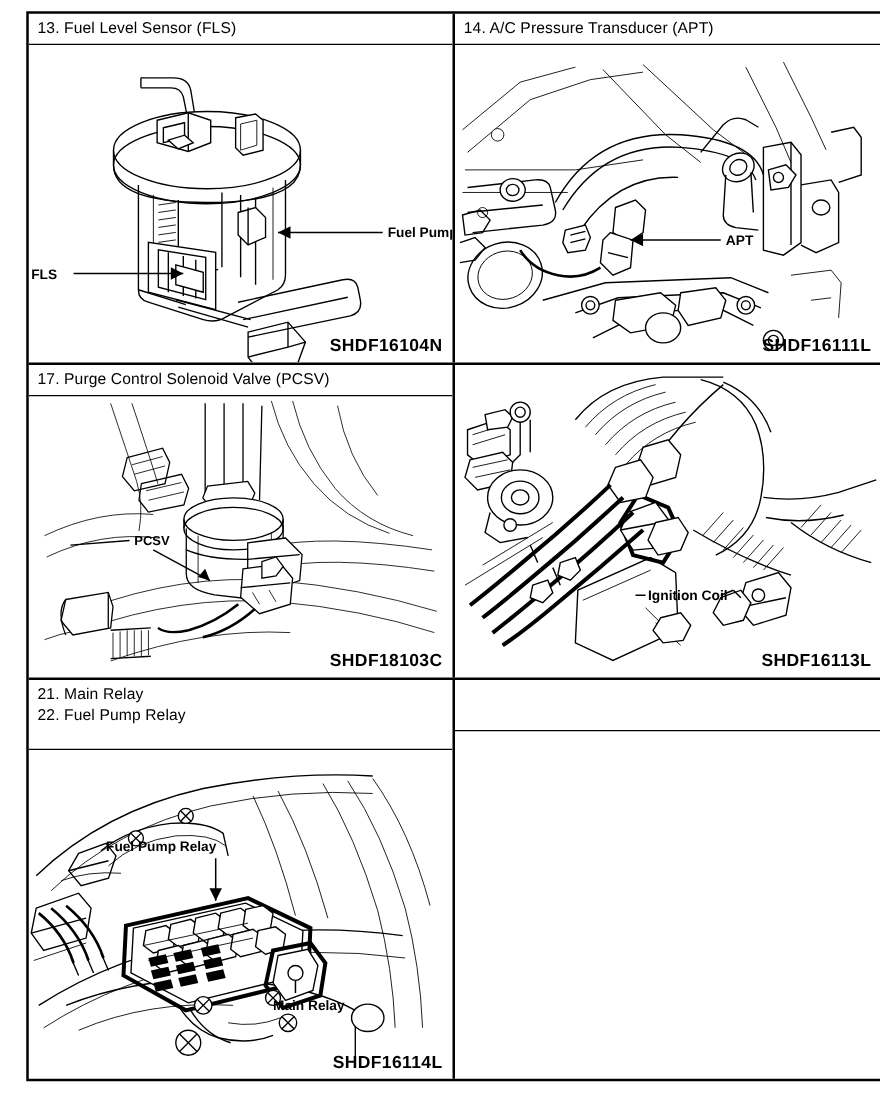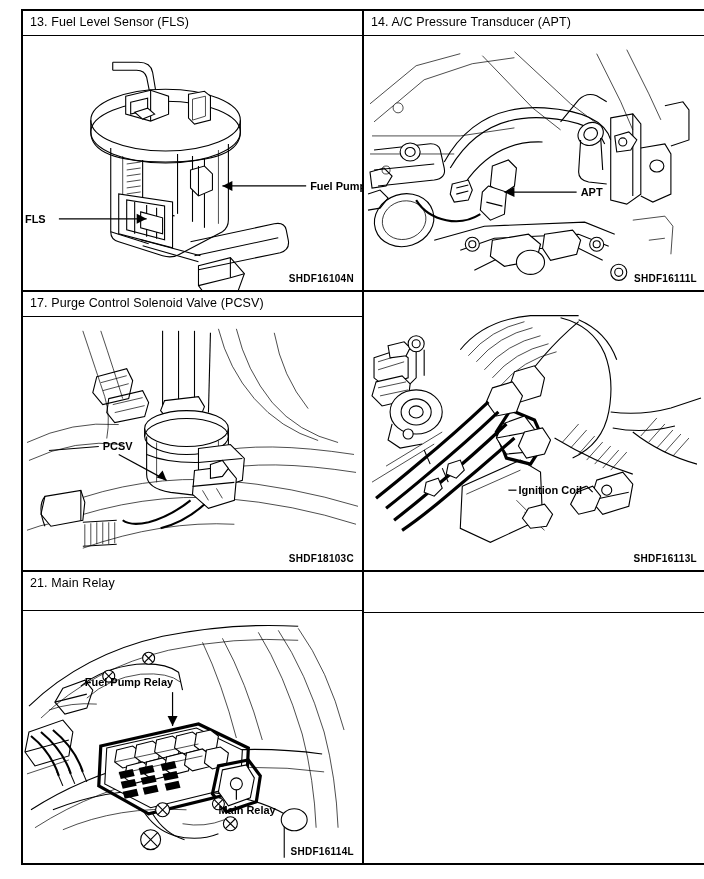--- a/index.html
+++ b/index.html
@@ -30,21 +30,21 @@
 
   .grid-row {
     display: flex;
     flex-direction: row;
     width: 100%;
     box-sizing: border-box;
     border-bottom: 2px solid #000;
   }
   .grid-row.last { border-bottom: none; }
   .row-1 { height: 281px; }
-  .row-2 { height: 280px; }
+  .row-2 { height: 252px; }
   .row-3 { flex: 1 1 auto; }
 
   .cell {
     width: 50%;
     box-sizing: border-box;
     display: flex;
     flex-direction: column;
     position: relative;
     border-right: 2px solid #000;
     overflow: hidden;
@@ -69,21 +69,21 @@
   .cell-body {
     flex: 1 1 auto;
     position: relative;
     overflow: hidden;
   }
 
   .fig-code {
     position: absolute;
     right: 8px;
     bottom: 6px;
-    font-size: 10px;
+    font-size: 14px;
     font-weight: bold;
     letter-spacing: 0.3px;
     white-space: nowrap;
   }
 
   .art { position: absolute; left: 0; top: 0; width: 100%; height: 100%; }
   .art svg { display: block; width: 100%; height: 100%; }
 
   .lbl {
     font-family: "Liberation Sans", sans-serif;
@@ -440,20 +440,21 @@
         <div class="fig-code">SHDF16113L</div>
       </div>
     </div>
   </div>
 
   <div class="grid-row row-3 last">
 
     <div class="cell">
       <div class="cell-header tall">
         <div class="hline">21. Main Relay</div>
+        <div class="hline">22. Fuel Pump Relay</div>
       </div>
       <div class="cell-body">
         <div class="art">
           <svg viewBox="0 0 340 246" preserveAspectRatio="xMidYMid meet">
 
             <path class="ln" d="M6 92 Q60 40 140 22 Q210 8 276 12"></path>
             <path class="ln-t" d="M18 104 Q70 54 146 36 Q212 22 276 26"></path>
             <path class="ln-t" d="M236 18 Q262 60 280 120 Q292 166 294 214"></path>
             <path class="ln-t" d="M256 16 Q284 58 302 118 Q314 164 316 214"></path>
             <path class="ln-t" d="M276 14 Q306 56 322 116"></path>

